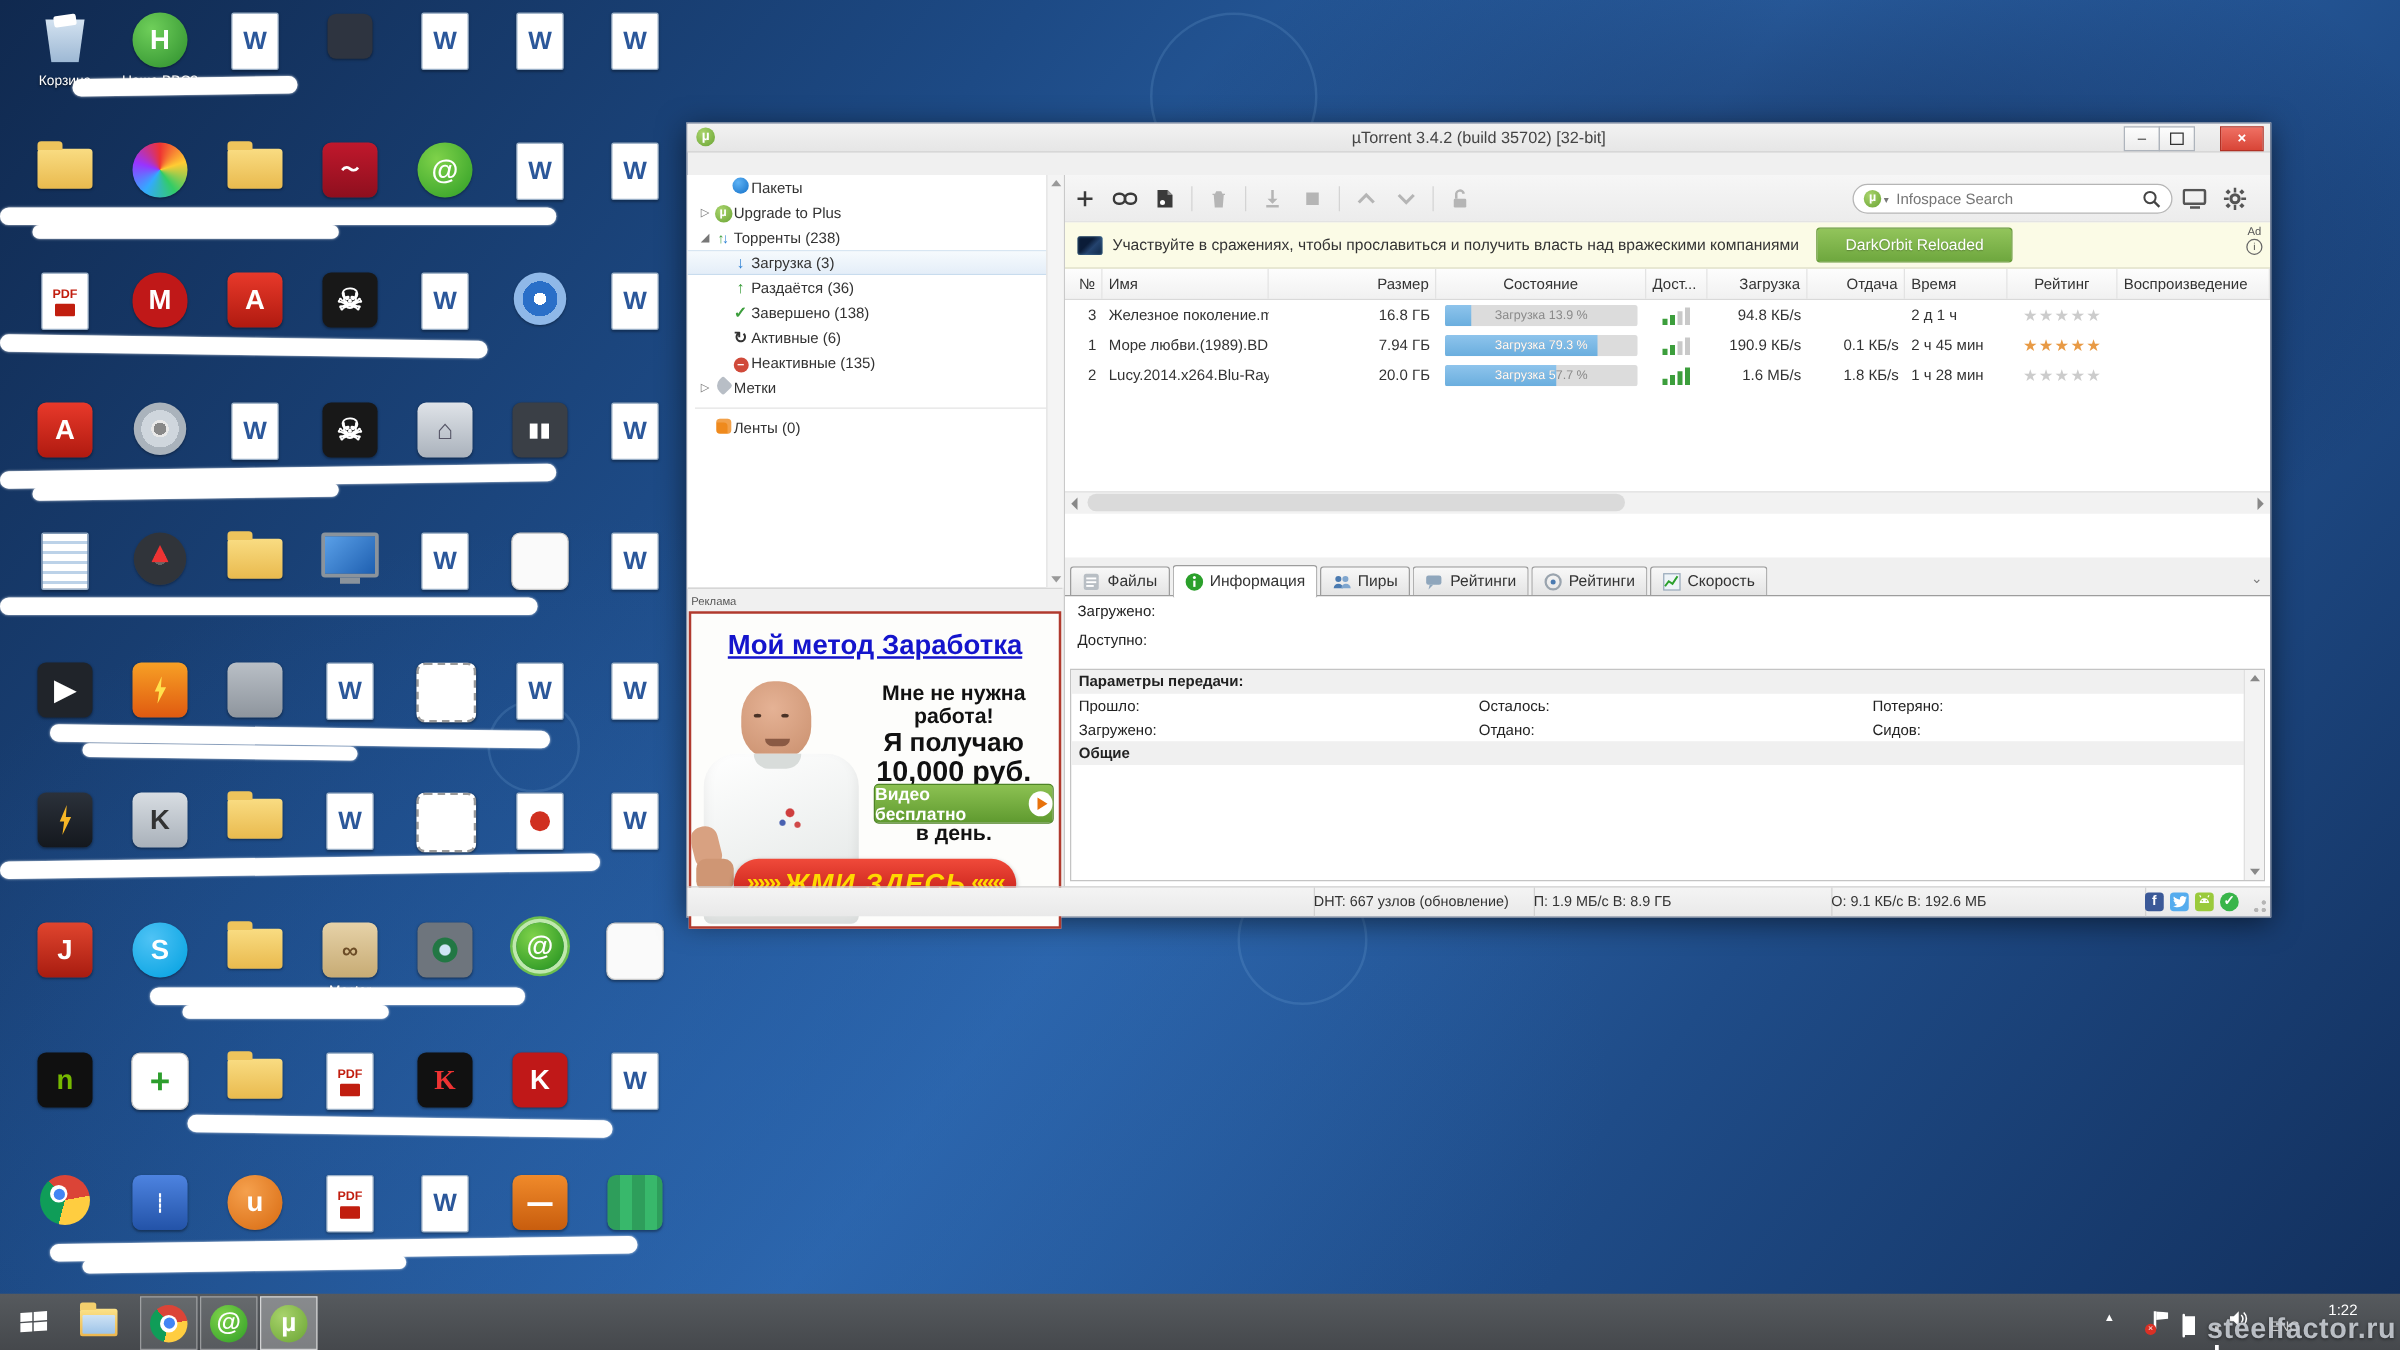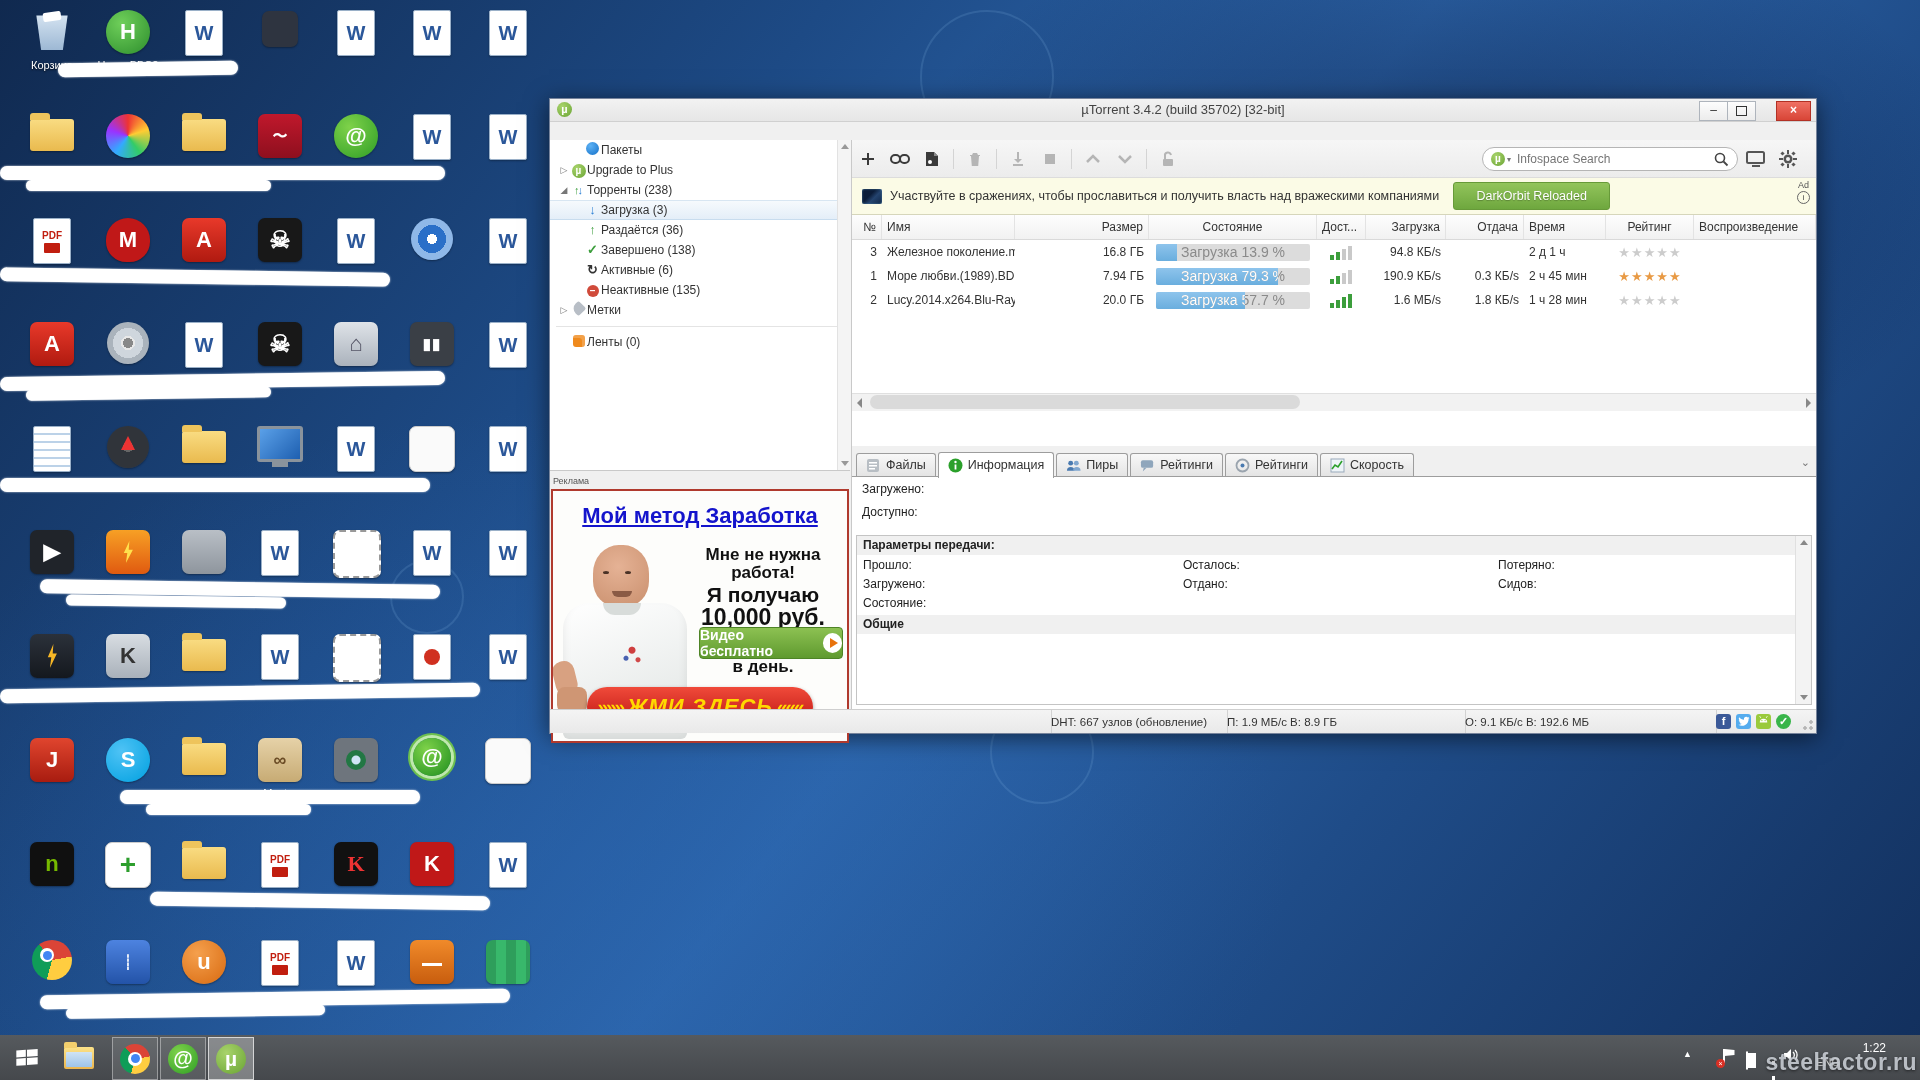--- a/index.html
+++ b/index.html
@@ -118,21 +118,21 @@
   #listhead{position:absolute;left:0;top:75px;right:0;height:24px;display:grid;grid-template-columns:30px 133px 134px 168px 49px 80px 78px 82px 88px 1fr;
      background:linear-gradient(#fdfdfd,#f1f1f1);border-bottom:1px solid #d9d9d9;}
   #listhead .hc{border-right:1px solid #e3e3e3;display:flex;align-items:center;padding:0 5px;color:#333;overflow:hidden;white-space:nowrap;}
   #rows{position:absolute;left:0;top:100px;right:0;}
   .trow{height:24px;display:grid;grid-template-columns:30px 133px 134px 168px 49px 80px 78px 82px 88px 1fr;align-items:center;cursor:pointer;}
   .trow .c{padding:0 5px;white-space:nowrap;overflow:hidden;}
   .r-num{text-align:right;}
   .r-size,.r-down,.r-up{text-align:right;}
   .pbar{position:relative;height:17px;background:#dcdcdc;border-radius:2px;margin:0 2px;overflow:hidden;}
   .pfill{position:absolute;left:0;top:0;bottom:0;background:linear-gradient(#8ec4ec,#6aaede);}
-  .plbl{position:absolute;inset:0;text-align:center;line-height:17px;font-size:14px;color:#8a8a8a;}
+  .plbl{position:absolute;inset:0;text-align:center;line-height:17px;font-size:10px;color:#8a8a8a;}
   .plbl.white{color:#fff;}
   .avail{display:flex;align-items:flex-end;gap:2px;height:15px;padding-left:8px;}
   .avail i{width:4px;background:#c9c9c9;display:block;}
   .avail i.g{background:#3c9e3c;}
   .stars{letter-spacing:1px;font-size:13px;color:#ccc;text-align:center;}
   .stars.on{color:#e89a45;}
   #hscroll{position:absolute;left:0;top:253px;right:0;height:17px;background:#f2f2f2;border-top:1px solid #e0e0e0;}
   #hscroll .thumb{position:absolute;left:18px;top:1px;width:430px;height:14px;background:#dadada;border-radius:7px;}
   .harrow{position:absolute;top:4px;width:0;height:0;border-top:5px solid transparent;border-bottom:5px solid transparent;}
 
@@ -852,21 +852,21 @@
             </div>
             <div class="c">
               <span class="avail">
                 <i class="g" style="height:5px"></i>
                 <i class="g" style="height:8px"></i>
                 <i class="" style="height:11px"></i>
                 <i class="" style="height:14px"></i>
               </span>
             </div>
             <div class="c r-down">190.9 КБ/s</div>
-            <div class="c r-up">0.3 КБ/s</div>
+            <div class="c r-up">0.1 КБ/s</div>
             <div class="c">2 ч 45 мин</div>
             <div class="c stars on">★★★★★</div>
             <div class="c"></div>
           </div>
           <div class="trow">
             <div class="c r-num">2</div>
             <div class="c">Lucy.2014.x264.Blu-Ray.CEE.Remu...</div>
             <div class="c r-size">20.0 ГБ</div>
             <div class="c">
               <div class="pbar">
@@ -952,21 +952,20 @@
                 <span class="dg1">Прошло:</span>
                 <span class="dg2">Осталось:</span>
                 <span class="dg3">Потеряно:</span>
               </div>
               <div class="dgrid-row">
                 <span class="dg1">Загружено:</span>
                 <span class="dg2">Отдано:</span>
                 <span class="dg3">Сидов:</span>
               </div>
             </div>
-          <div class="dplain">Состояние:</div>
           <div class="dband">Общие</div>
           <div id="dscroll">
             <div class="var" style="top:4px;border-bottom:5px solid #888;"></div>
             <div class="var" style="bottom:4px;border-top:5px solid #888;"></div>
           </div>
         </div>
       </div>
     </div>
 
     <div id="statusbar">

